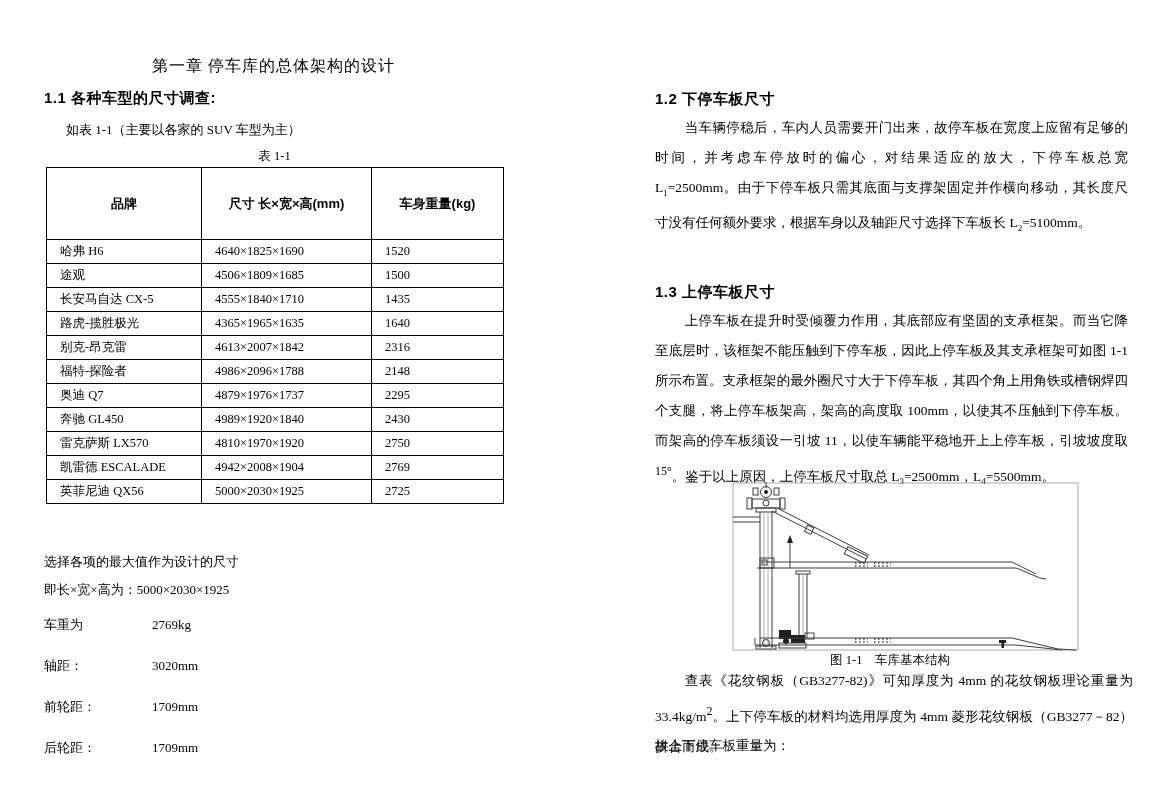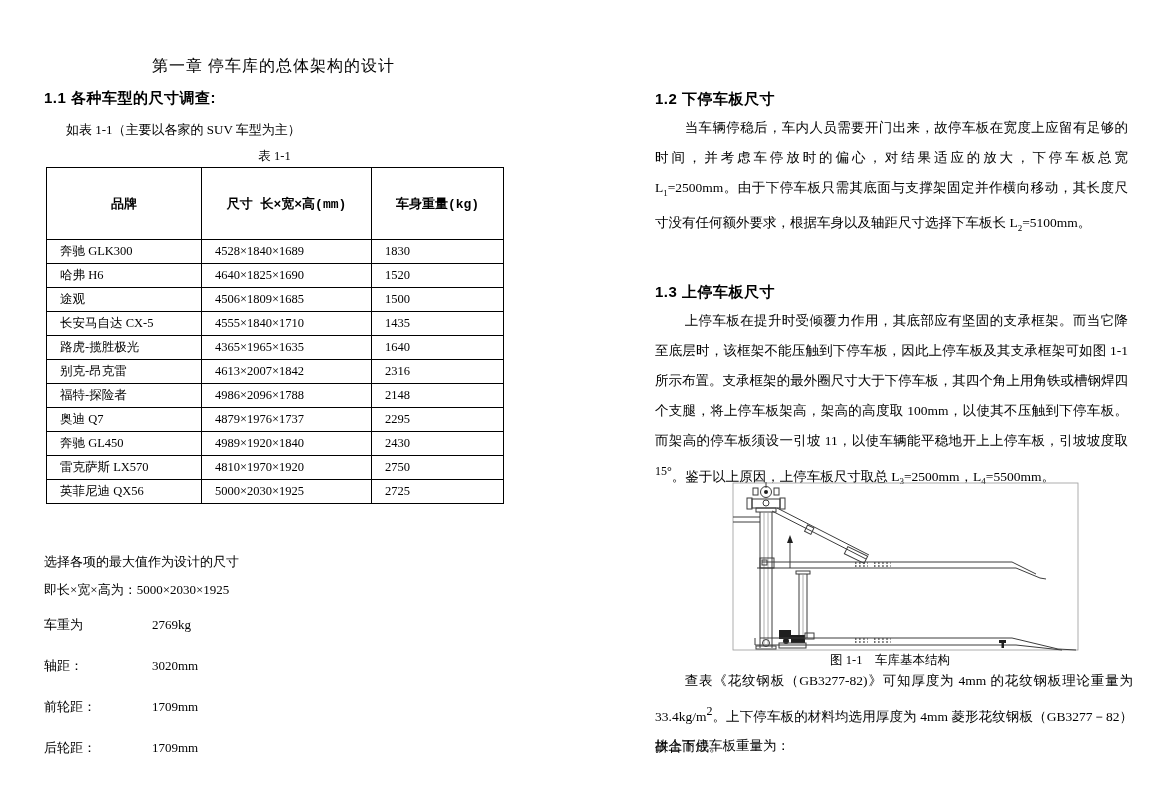--- a/index.html
+++ b/index.html
@@ -16,21 +16,21 @@
   .h13{left:655px;top:283px;}
   .intro{left:66px;top:121px;font-size:13px;}
   .tbl-caption{left:46px;top:148px;width:457px;text-align:center;font-size:12.5px;}
   table.veh{
     position:absolute;left:46px;top:167px;border-collapse:collapse;table-layout:fixed;
     font-size:12.5px;
   }
   table.veh th,table.veh td{border:1px solid #000;overflow:hidden;white-space:nowrap;}
   table.veh th{
     height:69px;font-size:13px;font-weight:bold;vertical-align:middle;
-    font-family:Liberation Mono, monospace;
+    font-family:Liberation Sans, sans-serif;
   }
   table.veh td{height:23px;padding:0 0 0 13px;vertical-align:middle;}
   .note1{left:44px;top:545px;font-size:13px;margin-top:8px;}
   .dims-line{left:44px;top:581px;font-size:13px;}
   .spec-list{left:44px;top:616px;font-size:13px;}
   .spec-row{height:17px;margin-bottom:24px;}
   .spec-label{display:inline-block;width:108px;}
   .para{
     width:473px;font-size:13.5px;line-height:30px;text-align:justify;
     text-indent:2.2em;margin:0;
@@ -67,25 +67,20 @@
     </colgroup>
   <thead>
       <tr>
         <th>品牌</th>
         <th>尺寸 长×宽×高(mm)</th>
         <th>车身重量(kg)</th>
       </tr>
     </thead>
   <tbody>
       <tr>
-        <td>奔驰 GLK300</td>
-        <td>4528×1840×1689</td>
-        <td>1830</td>
-      </tr>
-      <tr>
         <td>哈弗 H6</td>
         <td>4640×1825×1690</td>
         <td>1520</td>
       </tr>
       <tr>
         <td>途观</td>
         <td>4506×1809×1685</td>
         <td>1500</td>
       </tr>
       <tr>
@@ -115,20 +110,25 @@
       </tr>
       <tr>
         <td>奔驰 GL450</td>
         <td>4989×1920×1840</td>
         <td>2430</td>
       </tr>
       <tr>
         <td>雷克萨斯 LX570</td>
         <td>4810×1970×1920</td>
         <td>2750</td>
+      </tr>
+      <tr>
+        <td>凯雷德 ESCALADE</td>
+        <td>4942×2008×1904</td>
+        <td>2769</td>
       </tr>
       <tr>
         <td>英菲尼迪 QX56</td>
         <td>5000×2030×1925</td>
         <td>2725</td>
       </tr>
     </tbody>
 </table>
 
 <div class="abs note1">选择各项的最大值作为设计的尺寸</div>

